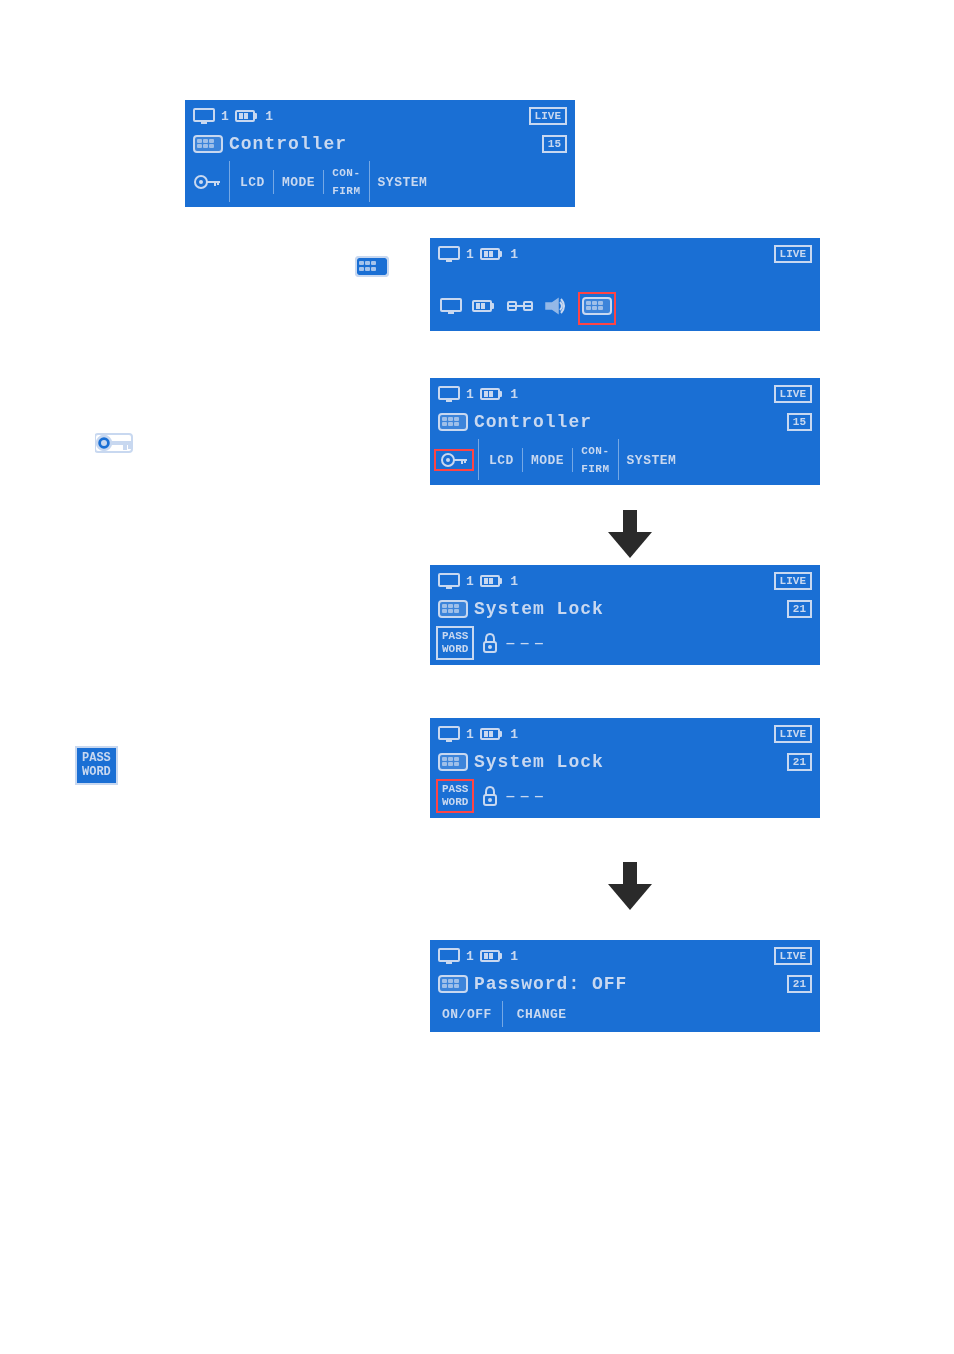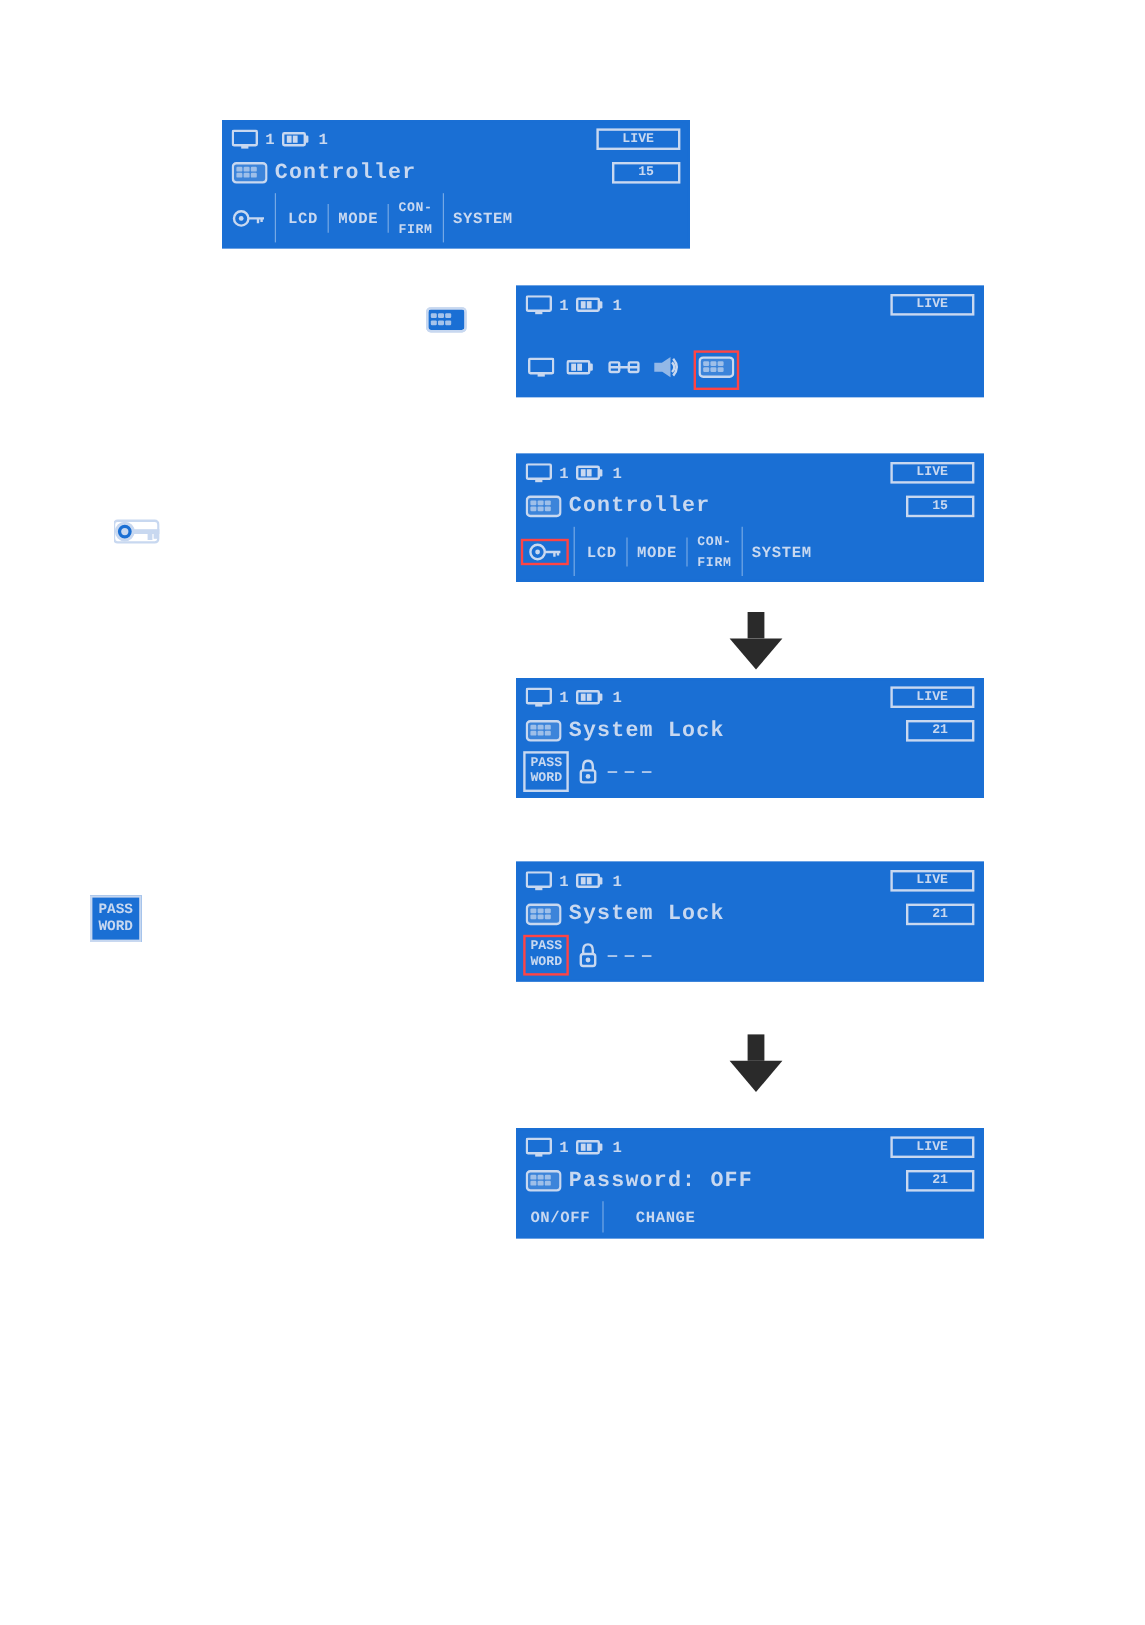--- a/index.html
+++ b/index.html
@@ -38,21 +38,21 @@
       font-size: 18px;
       font-weight: bold;
       letter-spacing: 1px;
     }
 
     .lcd-badge {
       border: 2px solid #c8d8f0;
       color: #c8d8f0;
       font-size: 11px;
       font-weight: bold;
-      padding: 1px 20px;
+      padding: 1px 4px;
       display: inline-block;
     }
 
     .lcd-divider {
       width: 1px;
       background: rgba(255,255,255,0.4);
       align-self: stretch;
       margin: 0 2px;
     }
   </style>
@@ -451,21 +451,21 @@
         <rect x="10" y="10" width="5" height="4" rx="1" fill="#c8d8f0" opacity="0.7"></rect>
         <rect x="16" y="10" width="5" height="4" rx="1" fill="#c8d8f0" opacity="0.7"></rect>
       </svg>
       <span class="lcd-text-large">Password: OFF</span>
     </div>
     <div class="lcd-badge">
       <span>21</span>
     </div>
   </div>
 
-  <div class="lcd-row" style="padding:3px 0; gap:17px;">
+  <div class="lcd-row" style="padding:3px 0; gap:4px;">
     <div style="padding:4px 10px; border-right:1px solid rgba(255,255,255,0.4);">
       <span class="lcd-text">ON/OFF</span>
     </div>
     <div style="padding:4px 10px;">
       <span class="lcd-text">CHANGE</span>
     </div>
   </div>
 </div>
 
 </body></html>

